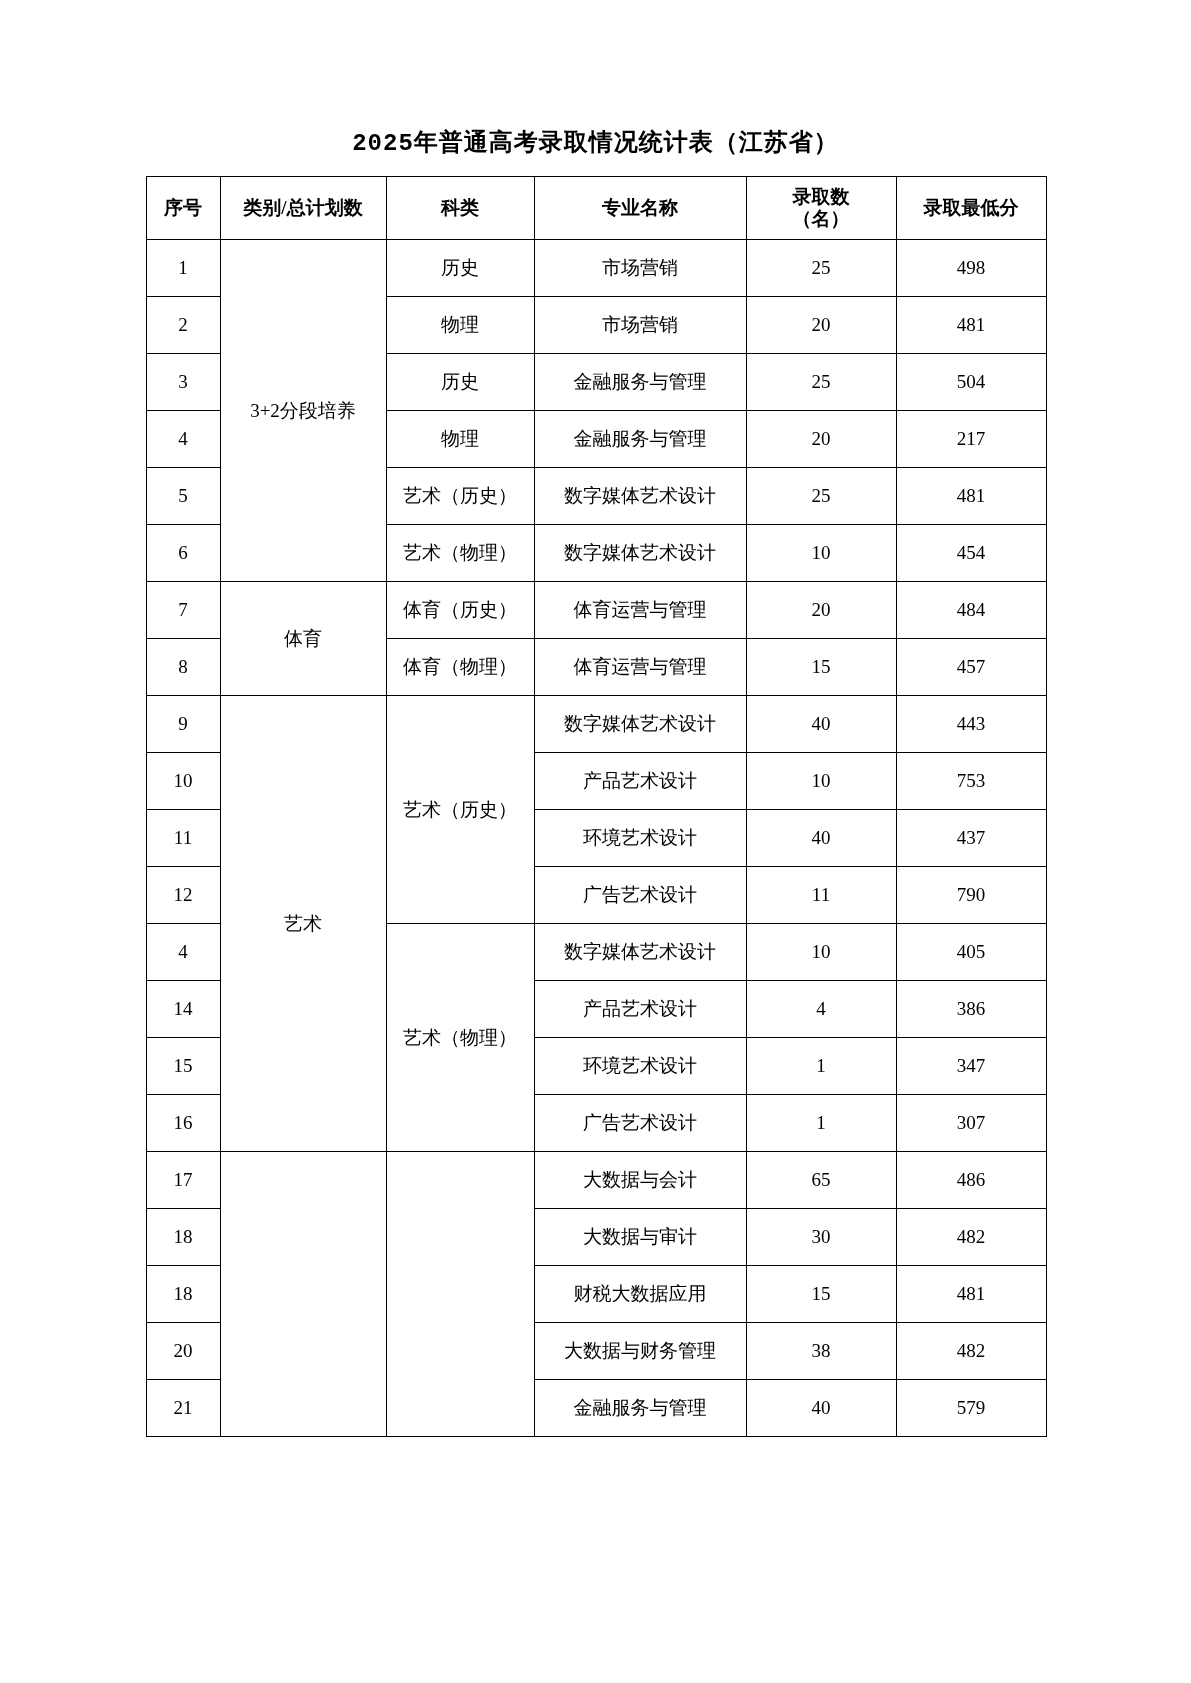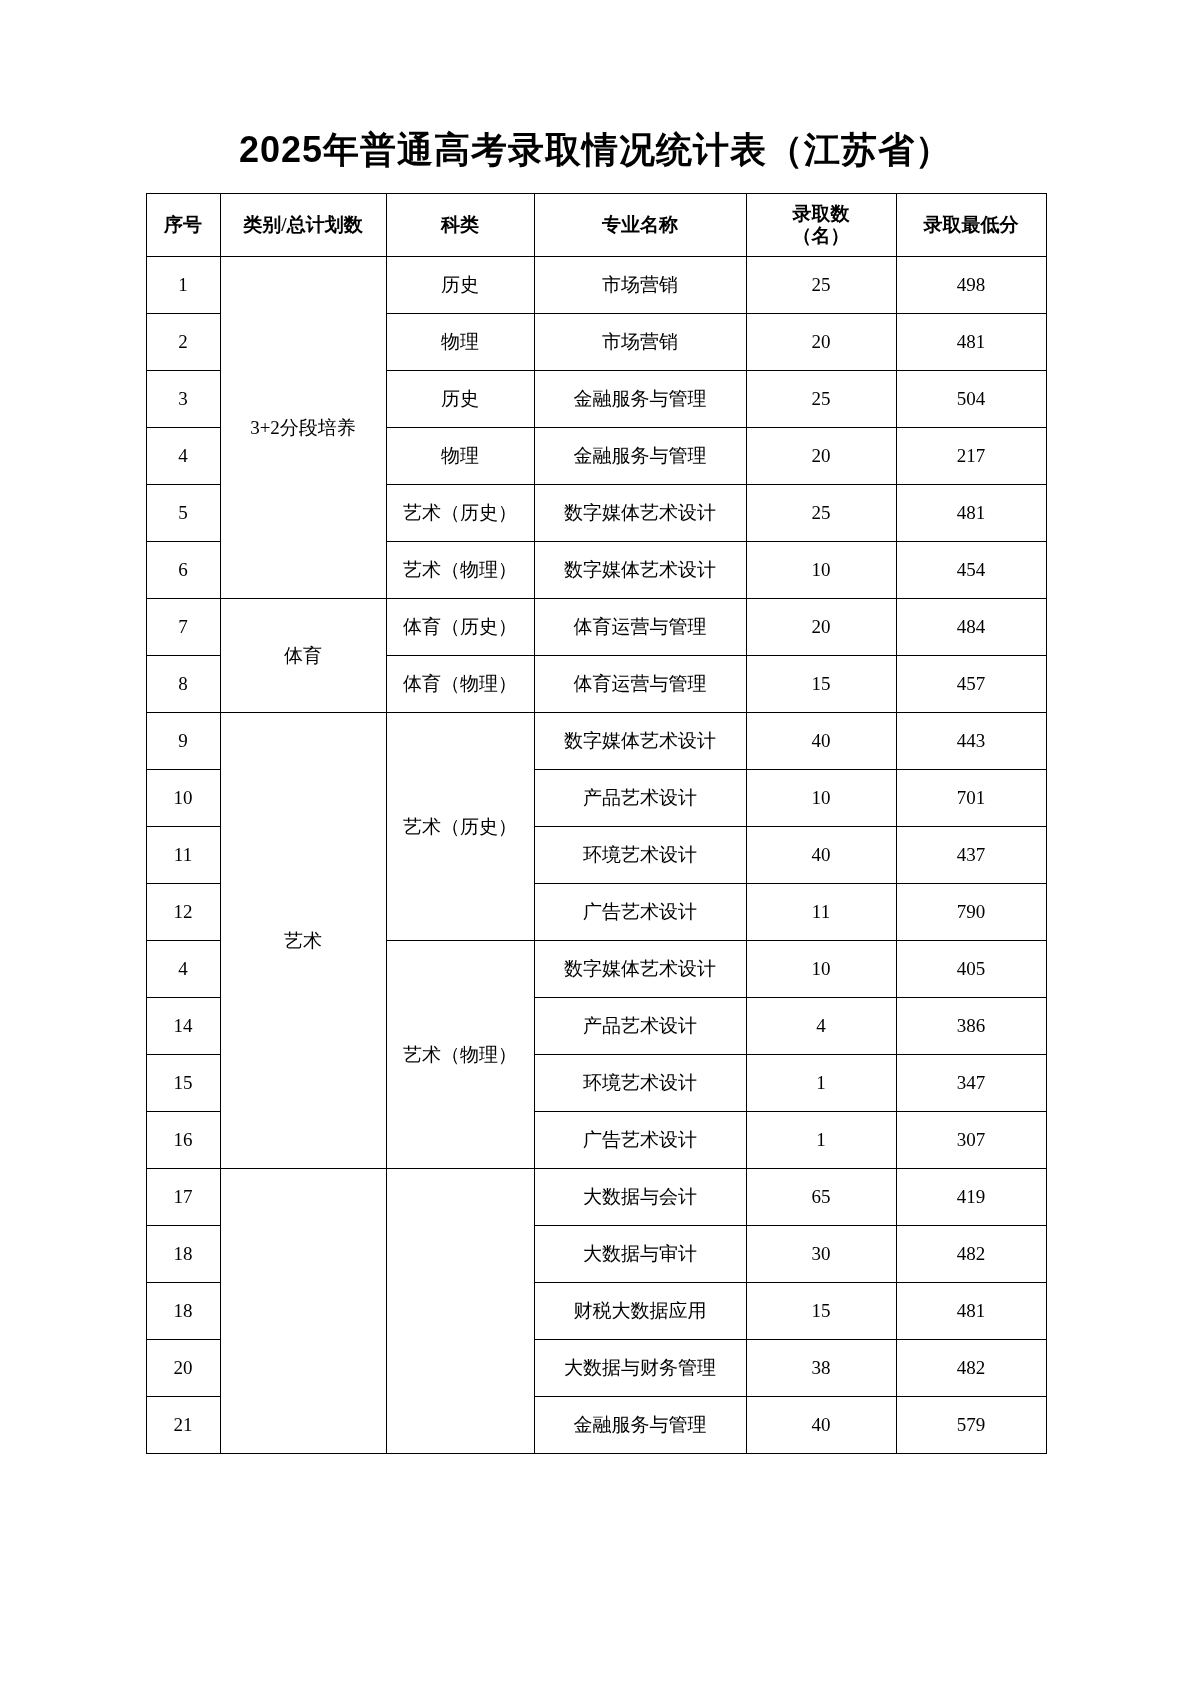--- a/index.html
+++ b/index.html
@@ -16,25 +16,25 @@
   }
   .page {
     position: relative;
     width: 1191px;
     height: 1683px;
     box-sizing: border-box;
     padding: 0;
   }
   .doc-title {
     text-align: center;
-    font-size: 36px;
+    font-size: 24px;
     font-weight: bold;
     letter-spacing: 1px;
     margin: 126px 0 18px 0;
-    font-family: Liberation Sans, sans-serif;
+    font-family: Liberation Mono, monospace;
   }
   .table-wrap {
     width: 900px;
     margin: 8px auto;
   }
   table.rec {
     border-collapse: collapse;
     width: 900px;
     table-layout: fixed;
   }
@@ -178,21 +178,21 @@
           <td rowspan="4">艺术（历史）</td>
           <td>数字媒体艺术设计</td>
           <td class="num">40</td>
           <td class="num">443</td>
         </tr>
 
         <tr>
           <td class="num">10</td>
           <td>产品艺术设计</td>
           <td class="num">10</td>
-          <td class="num">701</td>
+          <td class="num">753</td>
         </tr>
 
         <tr>
           <td class="num">11</td>
           <td>环境艺术设计</td>
           <td class="num">40</td>
           <td class="num">437</td>
         </tr>
 
         <tr>
@@ -230,21 +230,21 @@
           <td class="num">1</td>
           <td class="num">307</td>
         </tr>
 
         <tr>
           <td class="num">17</td>
           <td class="cell-group blank" rowspan="5"></td>
           <td class="blank" rowspan="5"></td>
           <td>大数据与会计</td>
           <td class="num">65</td>
-          <td class="num">419</td>
+          <td class="num">486</td>
         </tr>
 
         <tr>
           <td class="num">18</td>
           <td>大数据与审计</td>
           <td class="num">30</td>
           <td class="num">482</td>
         </tr>
 
         <tr>

